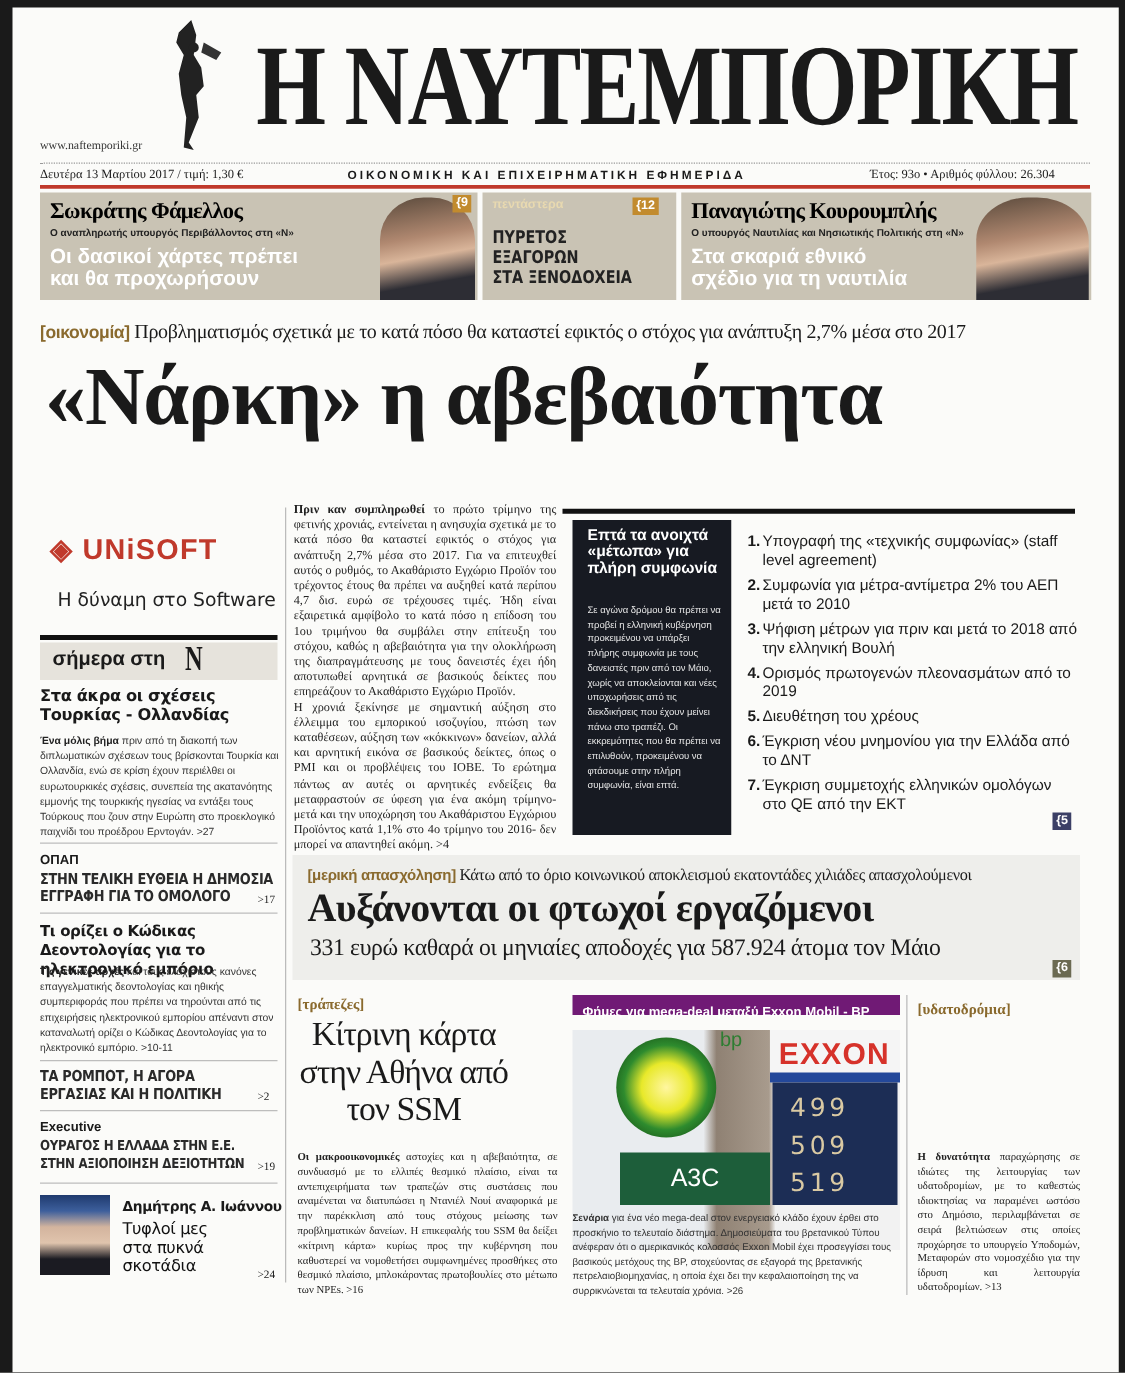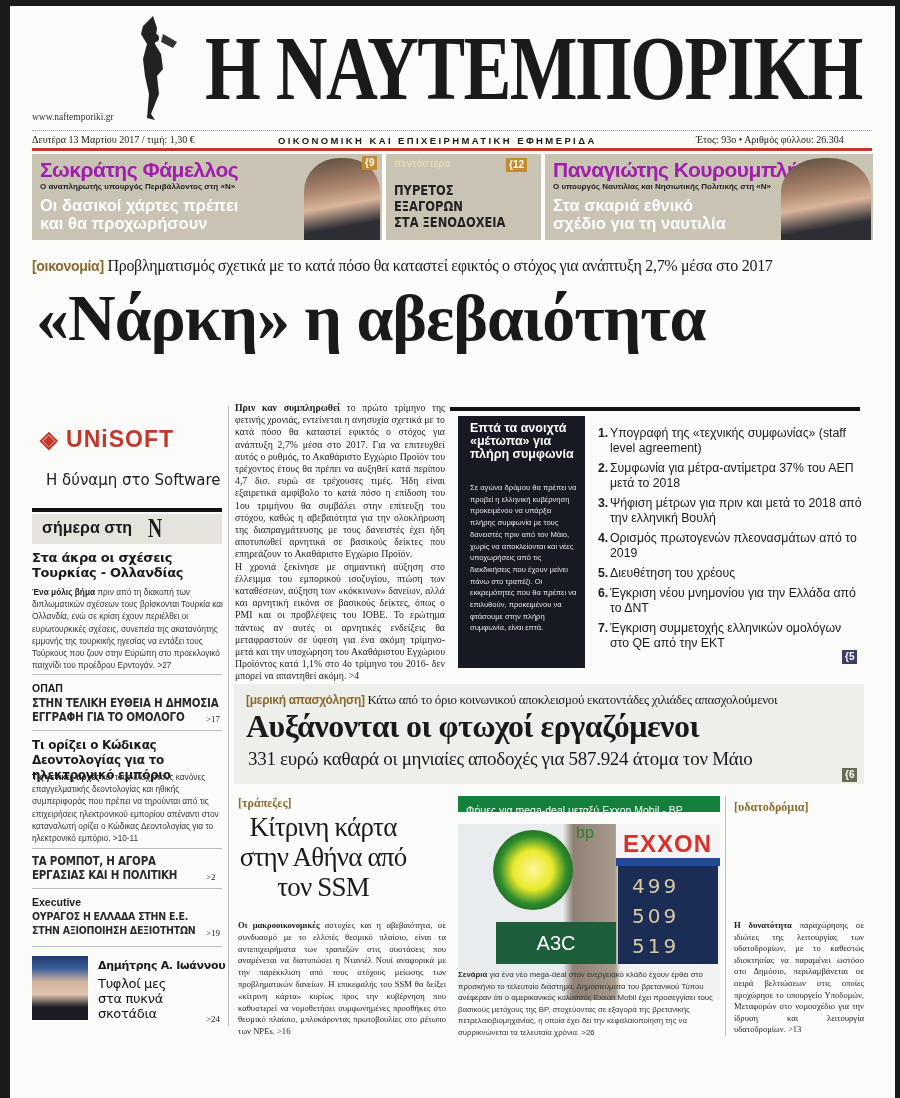--- a/index.html
+++ b/index.html
@@ -16,21 +16,21 @@
   .date-line { left: 22px; top: 128px; font-size: 10px; font-family: "Liberation Serif", serif; }
   .tagline { left: 268px; top: 129px; font-size: 9.5px; font-weight: bold; letter-spacing: 2.4px; }
   .issue-line { left: 686px; top: 128px; font-size: 10px; font-family: "Liberation Serif", serif; }
   .red-rule { left: 22px; top: 142px; width: 840px; height: 3px; background: #c0392b; }
 
   
   .teaser { top: 148px; height: 86px; background: #c9c3b4; overflow: hidden; }
   .teaser.t1 { left: 22px; width: 350px; }
   .teaser.t2 { left: 376px; width: 155px; }
   .teaser.t3 { left: 535px; width: 328px; }
-  .t-name { font-family: Liberation Sans, sans-serif; font-weight: bold; font-size: 21px; color: #a21caf; white-space: nowrap; letter-spacing: -0.5px; }
+  .t-name { font-family: Liberation Serif, serif; font-weight: bold; font-size: 18px; color: #000000; white-space: nowrap; letter-spacing: -0.5px; }
   .t-sub { font-size: 8px; font-weight: bold; color: #222; white-space: nowrap; }
   .t-head { font-size: 16.5px; font-weight: bold; color: #fff; line-height: 18px; }
   .t-kicker { font-size: 10px; color: #e8d9b0; font-weight: bold; }
   .t-caps { font-size: 14px; font-weight: bold; color: #222; line-height: 16px; font-family: "DejaVu Sans", sans-serif; transform: scaleX(0.82); transform-origin: left top; white-space: nowrap; }
   .pg-badge { font-size: 10px; font-weight: bold; color: #fff; padding: 0 3px; line-height: 14px; }
   .photo { background: linear-gradient(170deg, #5a4a3c 0%, #b08870 38%, #d9b59a 55%, #2d2d34 78%); border-radius: 46% 46% 0 0 / 40% 40% 0 0; }
 
   
   .kicker-line { left: 22px; top: 251px; font-size: 16px; white-space: nowrap; font-family: "Liberation Serif", serif; letter-spacing: -0.3px; }
   .kicker-tag { color: #8a6a2e; font-weight: bold; font-family: "Liberation Sans", sans-serif; font-size: 14px; }
@@ -75,21 +75,21 @@
   .band { left: 224px; top: 678px; width: 630px; height: 100px; background: #eeeeeb; }
   .band-kicker { left: 12px; top: 8px; font-size: 13px; white-space: nowrap; font-family: "Liberation Serif", serif; letter-spacing: -0.3px; }
   .band-kicker .tag { color: #8a6a2e; font-weight: bold; font-family: "Liberation Sans", sans-serif; font-size: 12px; }
   .band-head { left: 12px; top: 24px; font-family: "Liberation Serif", serif; font-weight: bold; font-size: 32px; white-space: nowrap; letter-spacing: -0.5px; }
   .band-sub { left: 14px; top: 64px; font-family: "Liberation Serif", serif; font-size: 19px; white-space: nowrap; letter-spacing: -0.3px; }
 
   
   .b-tag { font-family: "Liberation Serif", serif; font-size: 12px; color: #8a6a2e; font-weight: bold; }
   .b-head { font-family: "Liberation Serif", serif; font-size: 27px; line-height: 30px; letter-spacing: -0.8px; }
   .b-head2 { font-family: "Liberation Serif", serif; font-size: 20px; line-height: 23px; letter-spacing: -0.5px; }
-  .photo-cap { left: 448px; top: 790px; width: 262px; height: 16px; background: #15803d; color: #fff; font-size: 10.5px; font-weight: normal; line-height: 28px; padding-left: 8px; white-space: nowrap; }
+  .photo-cap { left: 448px; top: 790px; width: 262px; height: 16px; background: #701a75; color: #fff; font-size: 10.5px; font-weight: bold; line-height: 28px; padding-left: 8px; white-space: nowrap; }
   .oil-photo { left: 448px; top: 818px; width: 262px; height: 176px; background: linear-gradient(90deg, #e9ecef 0%, #e9ecef 40%, #8f8173 44%, #a89b8d 60%, #f2f2f2 62%, #f2f2f2 100%); overflow: hidden; }
   .price-board { left: 160px; top: 42px; width: 100px; height: 98px; background: #1c2d55; }
   .price-row { font-size: 20px; color: #d9c9a3; letter-spacing: 3px; position: absolute; left: 14px; font-family: "DejaVu Sans", sans-serif; }
   .exxon { left: 165px; top: 6px; font-size: 24px; font-weight: bold; color: #d6322a; letter-spacing: 1px; }
   .bp-sun { left: 35px; top: 6px; width: 80px; height: 80px; border-radius: 50%; background: radial-gradient(circle, #fff6a0 0%, #e8e92a 35%, #2e8b2e 60%, #1c5e1c 80%, transparent 82%); }
   .a3c { left: 38px; top: 98px; width: 120px; height: 42px; background: #1d5e3a; color: #fff; font-size: 20px; line-height: 42px; text-align: center; }
   .caption-body { left: 448px; top: 963px; width: 262px; font-size: 7.8px; line-height: 11.5px; color: #333; }
 </style>
 </head>
 <body>
@@ -188,21 +188,21 @@
     <div class="abs dark-title" style="width:110px;">Επτά τα ανοιχτά «μέτωπα» για πλήρη συμφωνία</div>
     <div class="abs dark-body">Σε αγώνα δρόμου θα πρέπει να προβεί η ελληνική κυβέρνηση προκειμένου να υπάρξει πλήρης συμφωνία με τους δανειστές πριν από τον Μάιο, χωρίς να αποκλείονται και νέες υποχωρήσεις από τις διεκδικήσεις που έχουν μείνει πάνω στο τραπέζι. Οι εκκρεμότητες που θα πρέπει να επιλυθούν, προκειμένου να φτάσουμε στην πλήρη συμφωνία, είναι επτά.</div>
   </div>
   <div class="abs num-list">
     <div class="num-item">
         <span class="n">1.</span>
         <span>Υπογραφή της «τεχνικής συμφωνίας» (staff level agreement)</span>
       </div>
     <div class="num-item">
         <span class="n">2.</span>
-        <span>Συμφωνία για μέτρα-αντίμετρα 37% του ΑΕΠ μετά το 2018</span>
+        <span>Συμφωνία για μέτρα-αντίμετρα 2% του ΑΕΠ μετά το 2010</span>
       </div>
     <div class="num-item">
         <span class="n">3.</span>
         <span>Ψήφιση μέτρων για πριν και μετά το 2018 από την ελληνική Βουλή</span>
       </div>
     <div class="num-item">
         <span class="n">4.</span>
         <span>Ορισμός πρωτογενών πλεονασμάτων από το 2019</span>
       </div>
     <div class="num-item">

